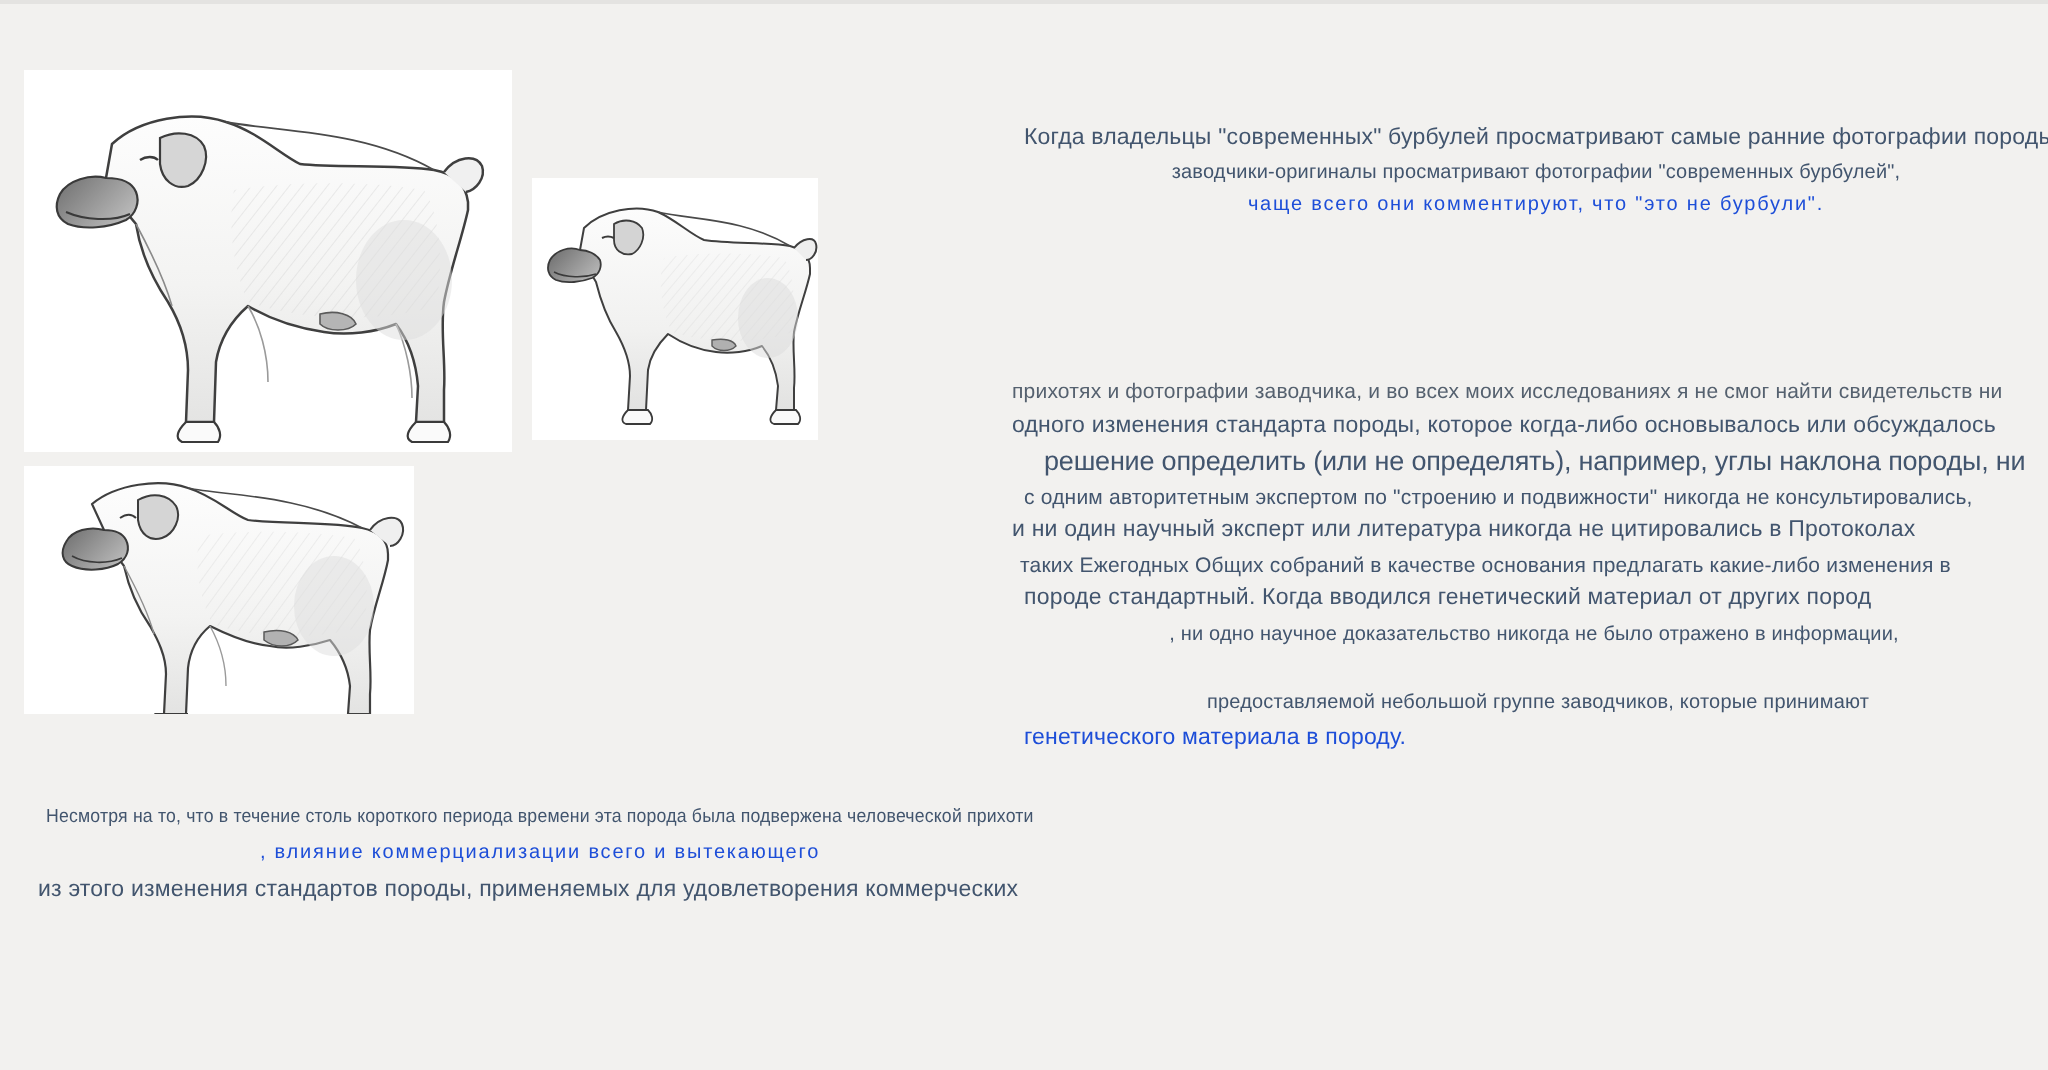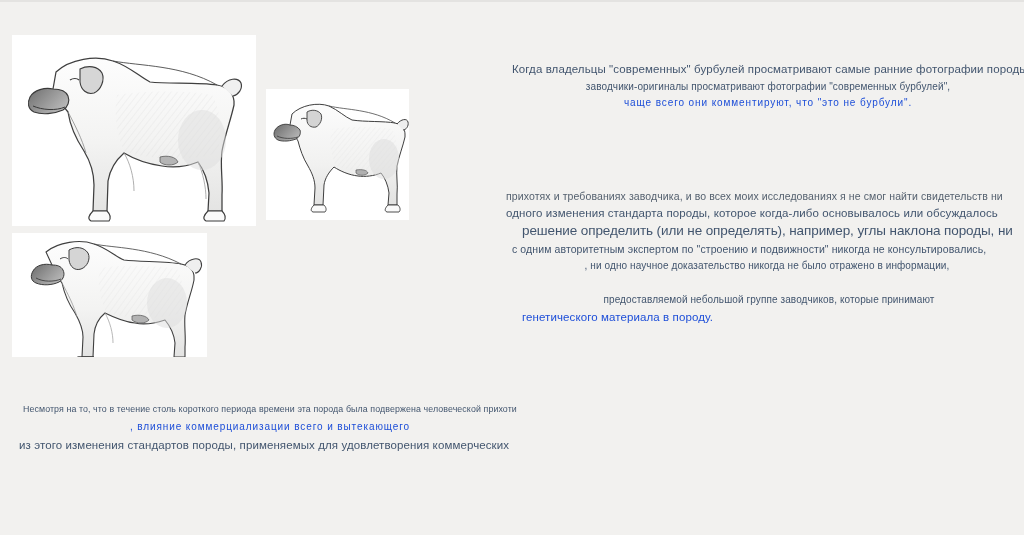--- a/index.html
+++ b/index.html
@@ -193,27 +193,30 @@
     </svg>
   </div>
 
   <div class="tblock" id="para-1">
     <div class="tline s-md c-slate">Когда владельцы "современных" бурбулей просматривают самые ранние фотографии породы</div>
     <div class="tline s-lg c-slate" style="margin-top:6px">заводчики-оригиналы просматривают фотографии "современных бурбулей",</div>
     <div class="tline s-lg c-blue ls-w" style="margin-top:6px">чаще всего они комментируют, что "это не бурбули".</div>
   </div>
 
   <div class="tblock" id="para-2">
-    <div class="tline s-sm c-grey" style="margin-top:7px">прихотях и требованиях заводчика, и во всех моих исследованиях я не смог найти свидетельств ни</div>
+    <div class="tline s-sm c-grey" style="margin-top:7px">прихотях и фотографии заводчика, и во всех моих исследованиях я не смог найти свидетельств ни</div>
     <div class="tline s-md c-slate" style="margin-top:6px">одного изменения стандарта породы, которое когда-либо основывалось или обсуждалось</div>
     <div class="tline s-xl c-slate ls-n" style="margin-top:5px">решение определить (или не определять), например, углы наклона породы, ни</div>
     <div class="tline s-sm c-slate" style="margin-top:6px;margin-left:6px">с одним авторитетным экспертом по "строению и подвижности" никогда не консультировались,</div>
+    <div class="tline s-md c-slate" style="margin-top:6px">и ни один научный эксперт или литература никогда не цитировались в Протоколах</div>
+    <div class="tline s-sm c-slate" style="margin-top:6px;margin-left:4px">таких Ежегодных Общих собраний в качестве основания предлагать какие-либо изменения в</div>
+    <div class="tline s-md c-slate" style="margin-top:6px;margin-left:6px">породе стандартный. Когда вводился генетический материал от других пород</div>
     <div class="tline s-lg c-slate" style="margin-top:7px;margin-left:4px">, ни одно научное доказательство никогда не было отражено в информации,</div>
     <div class="tline s-lg c-slate" style="margin-top:24px;margin-left:8px">предоставляемой небольшой группе заводчиков, которые принимают</div>
-    <div class="tline s-md c-blue" style="margin-top:7px;margin-left:16px">генетического материала в породу.</div>
+    <div class="tline s-md c-blue" style="margin-top:7px;margin-left:6px">генетического материала в породу.</div>
   </div>
 
   <div class="tblock" id="caption-1">
     <div class="tline s-xs c-slate cond" style="margin-left:6px">Несмотря на то, что в течение столь короткого периода времени эта порода была подвержена человеческой прихоти</div>
     <div class="tline s-lg c-blue ls-w" style="margin-top:8px;margin-left:6px">, влияние коммерциализации всего и вытекающего</div>
     <div class="tline s-md c-slate" style="margin-top:8px;margin-left:2px">из этого изменения стандартов породы, применяемых для удовлетворения коммерческих</div>
   </div>
 
 </div>
 

